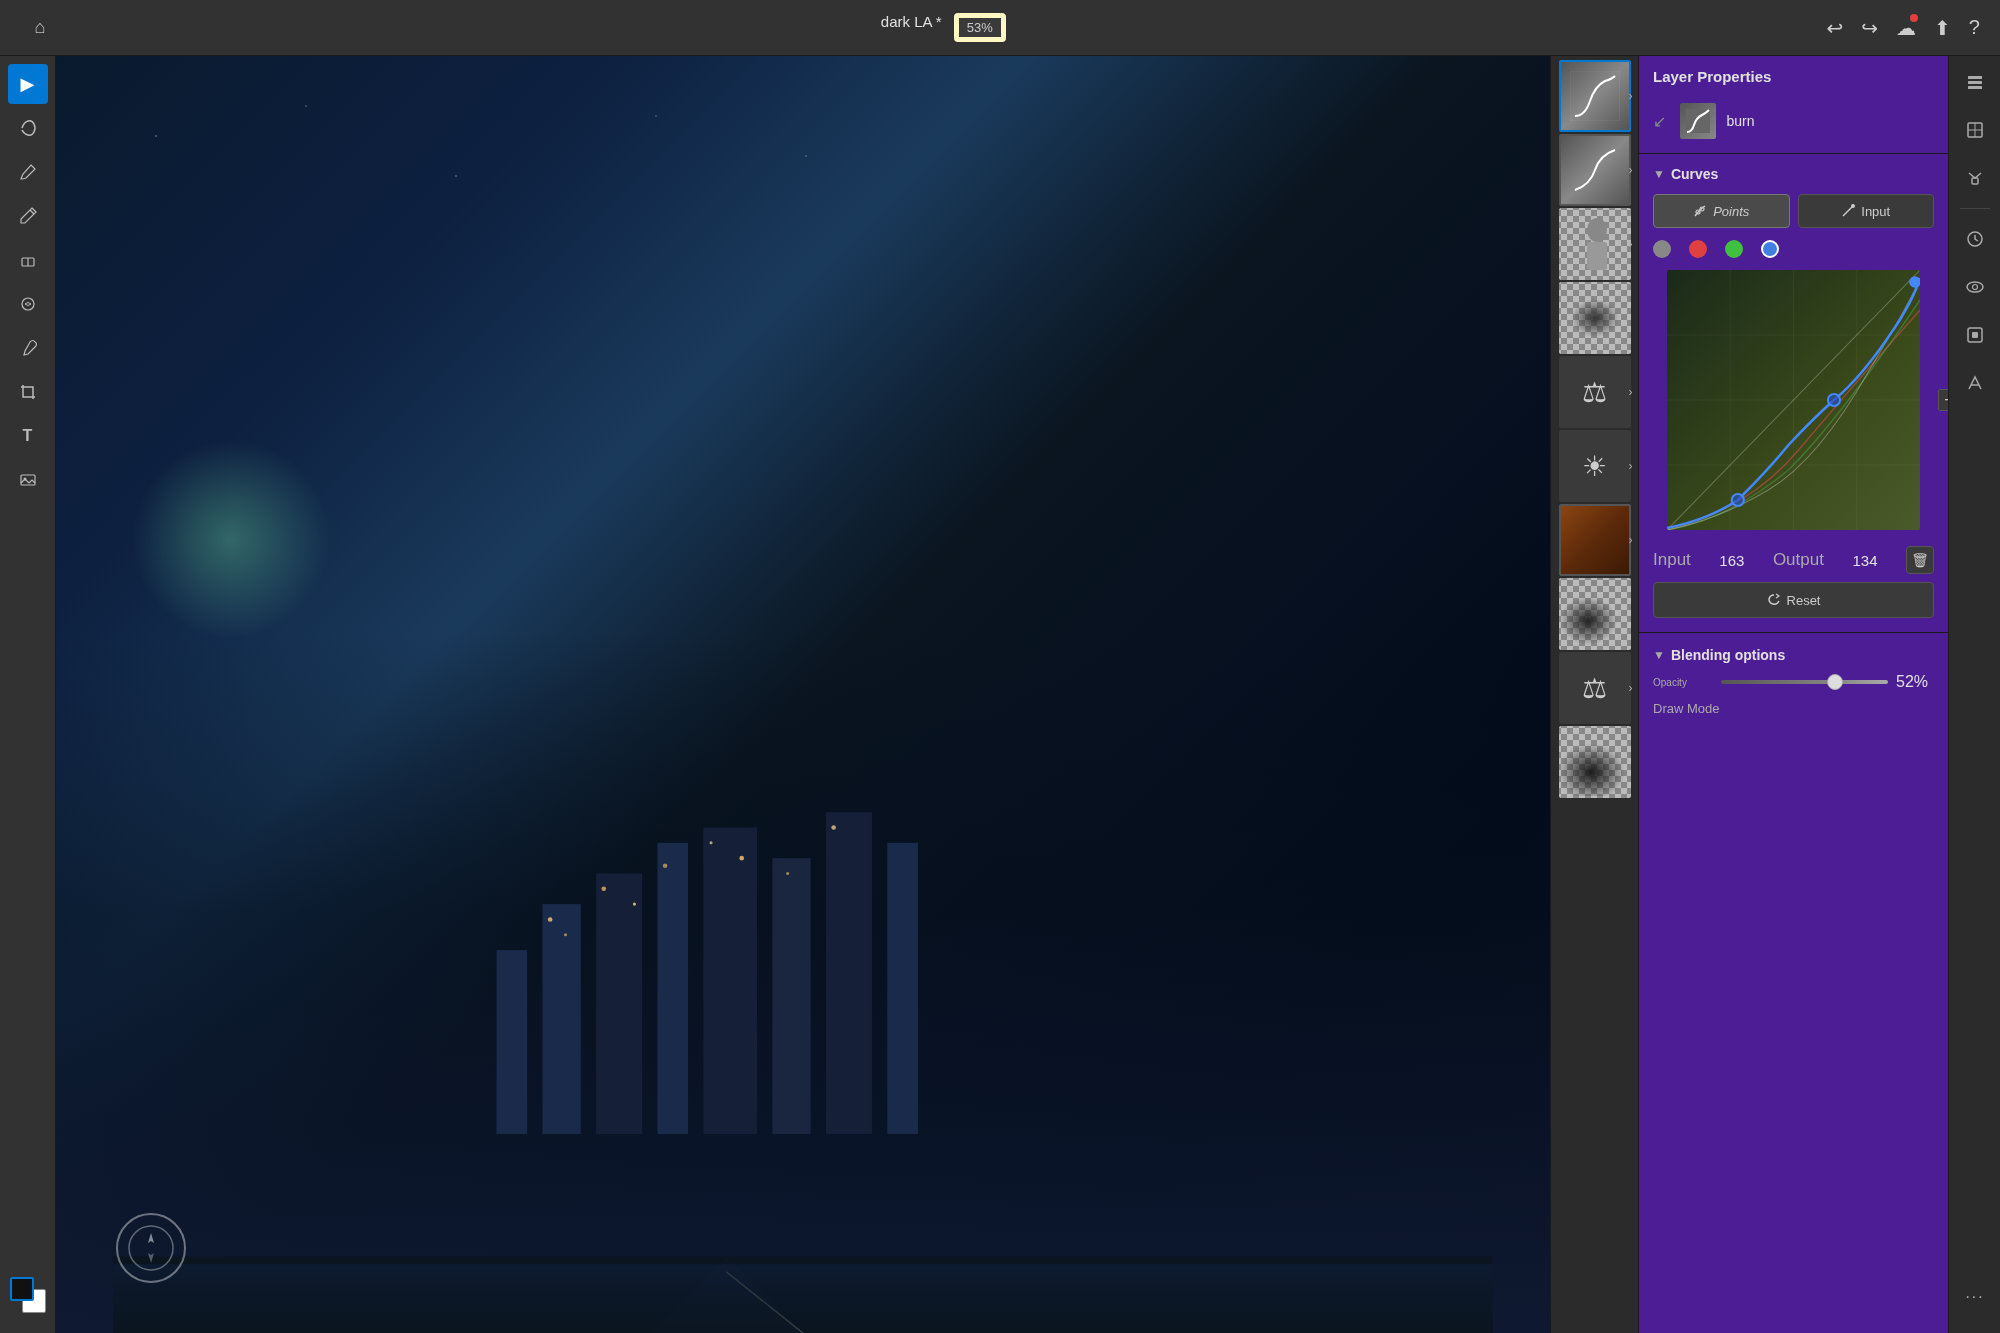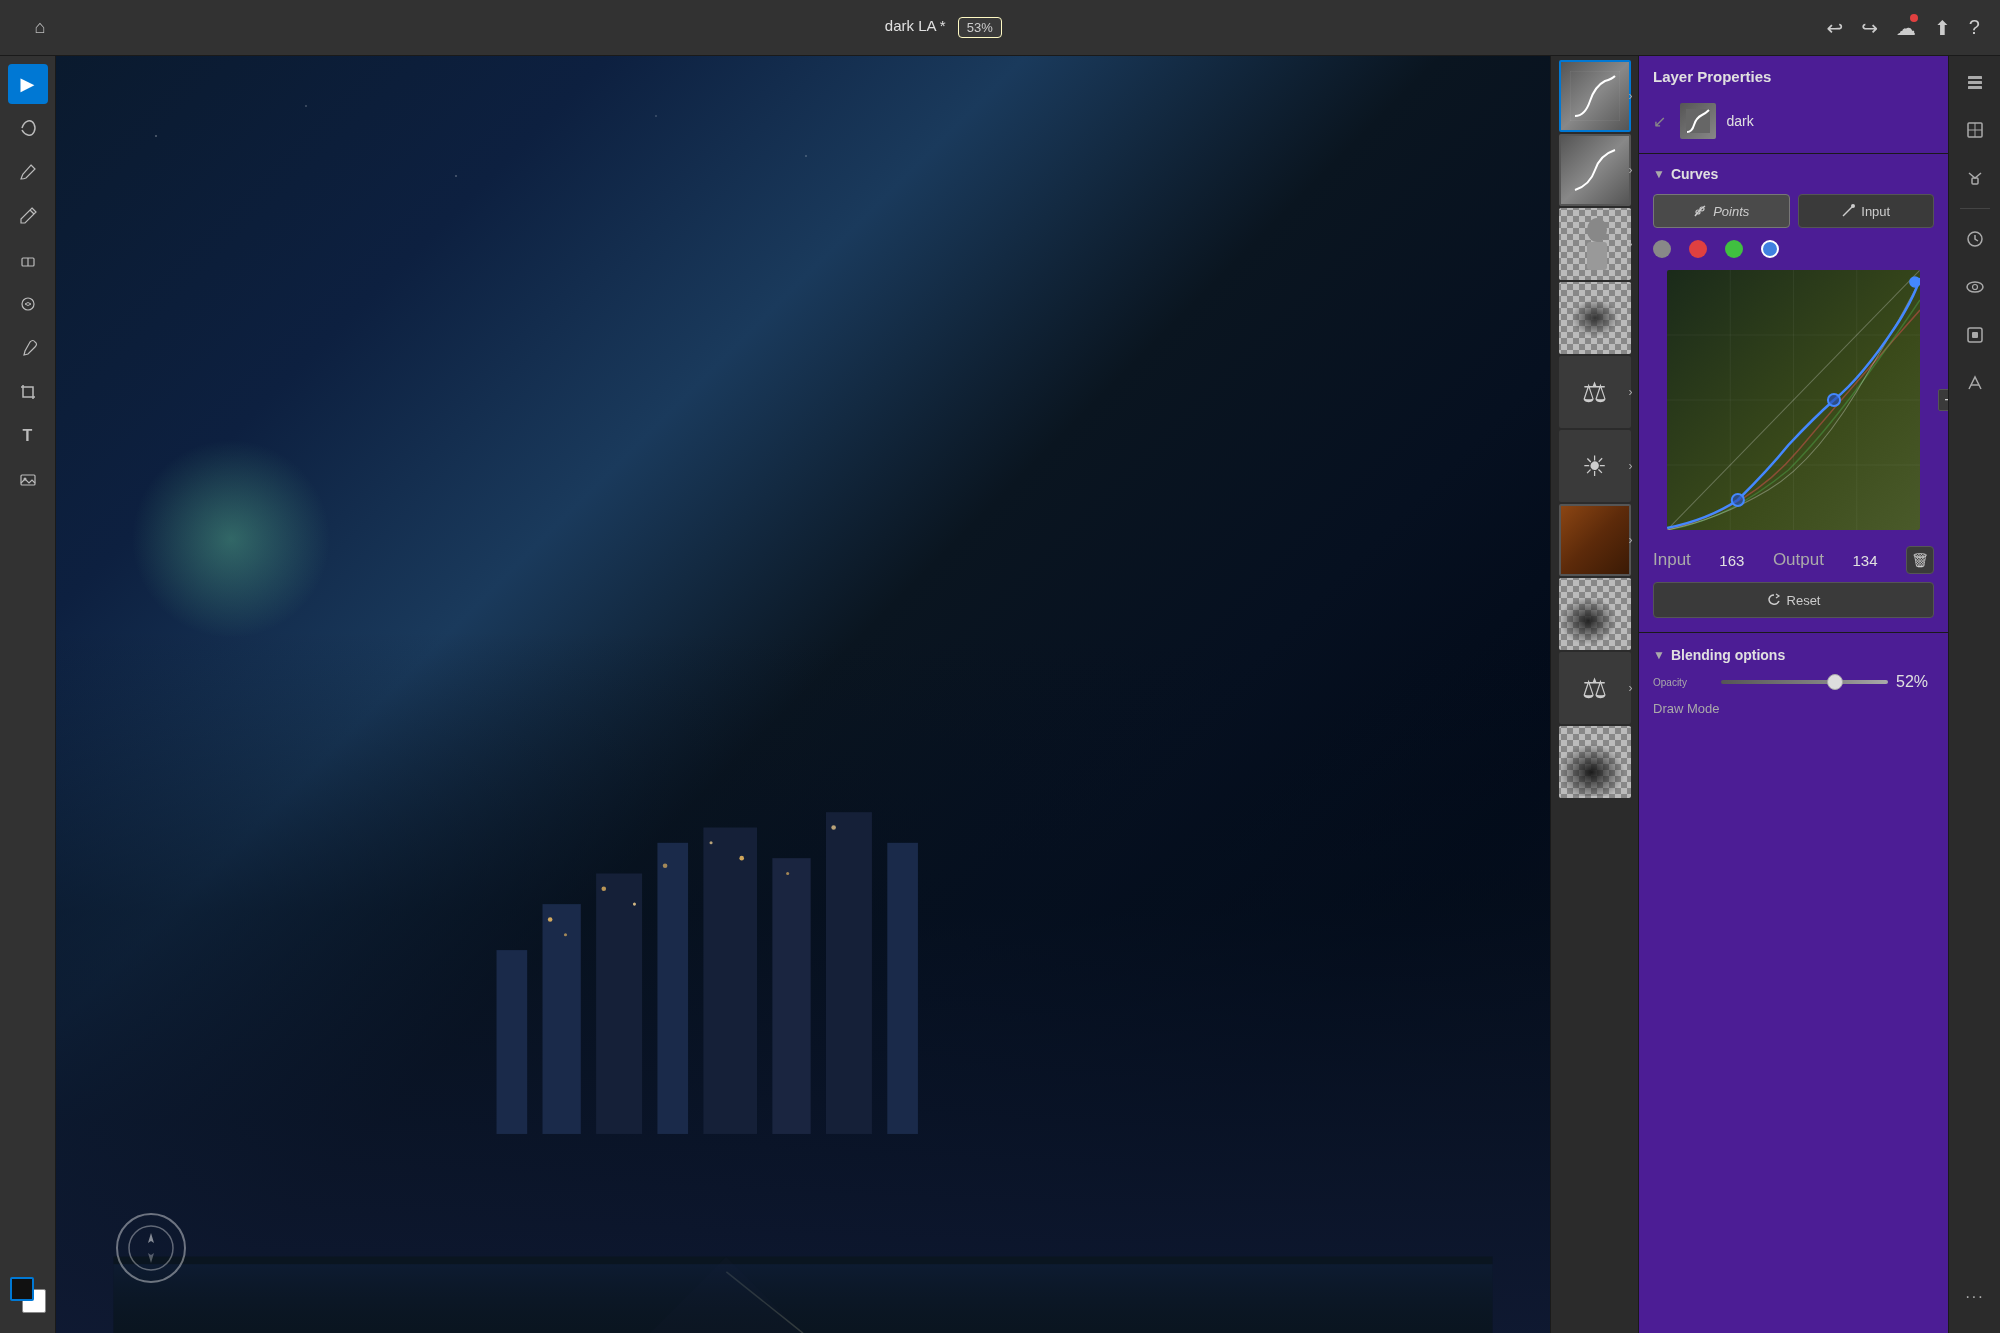--- a/index.html
+++ b/index.html
@@ -24,21 +24,21 @@
       flex-shrink: 0;
       border-bottom: 1px solid #1a1a1a;
     }
     .top-bar-left { display: flex; align-items: center; gap: 12px; }
     .top-bar-center { display: flex; align-items: flex-start; gap: 12px; }
     .top-bar-right { display: flex; align-items: center; gap: 18px; }
     .home-icon { font-size: 22px; color: #ccc; cursor: pointer; }
     .doc-title { color: #e0e0e0; font-size: 15px; font-weight: 500; }
     .zoom-badge {
       background: #3a3a3a;
-      border: 1px solid #fef9c3;
+      border: 5px solid #fef9c3;
       border-radius: 4px;
       color: #ccc;
       font-size: 13px;
       padding: 2px 8px;
     }
     .top-icon { color: #ccc; font-size: 20px; cursor: pointer; position: relative; }
     .notif-dot {
       position: absolute;
       top: -2px; right: -2px;
       width: 8px; height: 8px;
@@ -655,21 +655,21 @@
         <span class="panel-title">Layer Properties</span>
       </div>
       <div class="layer-info-row">
         <span class="layer-arrow">↙</span>
         <div class="layer-thumb-sm">
           <svg viewBox="0 0 28 28" fill="none">
             <rect x="2" y="2" width="24" height="24" fill="#666"></rect>
             <path d="M3 25 Q8 25 10 18 Q12 11 18 8 Q22 6 25 3" stroke="white" stroke-width="2" fill="none"></path>
           </svg>
         </div>
-        <span class="layer-name">dark</span>
+        <span class="layer-name">burn</span>
       </div>
     </div>
 
     <div class="panel-section">
       <div class="curves-header">
         <span class="collapse-arrow">▼</span>
         <span class="curves-title">Curves</span>
       </div>
 
       <div class="curves-btns">

